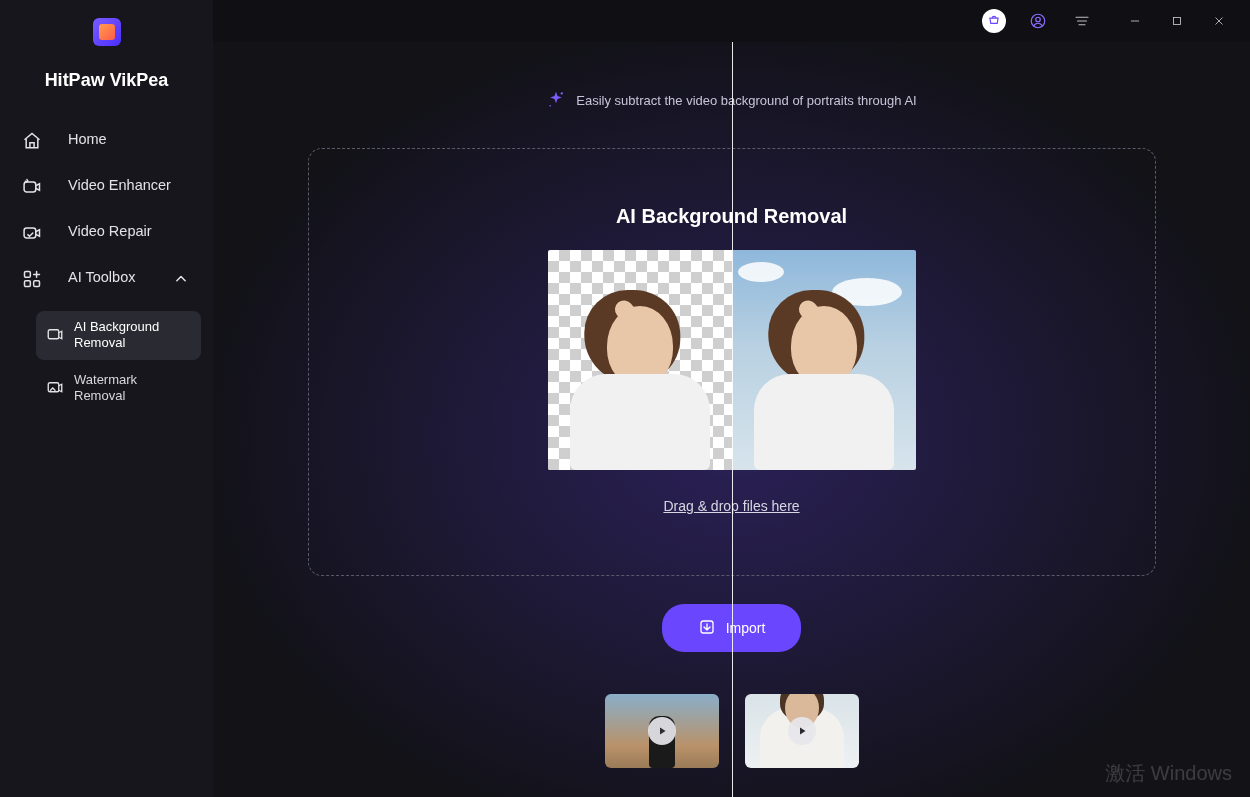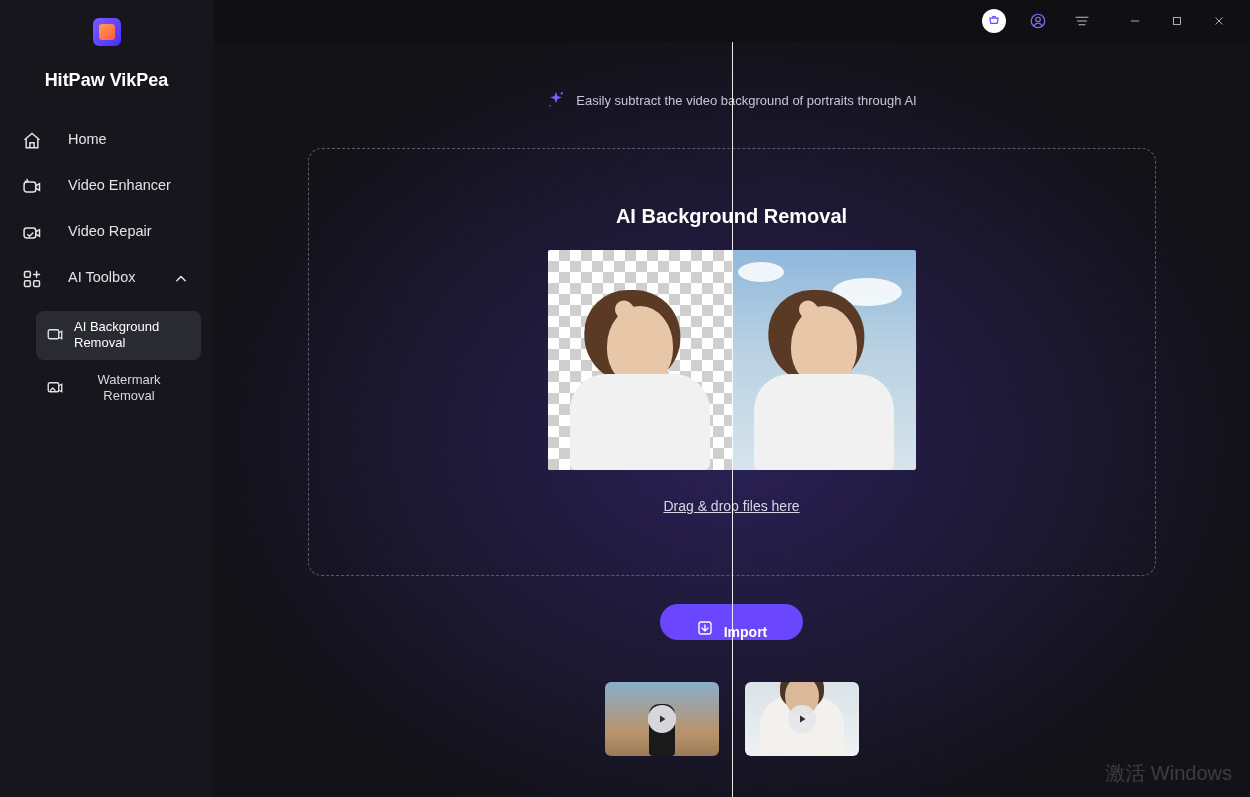--- a/index.html
+++ b/index.html
@@ -59,21 +59,21 @@
   .preview-right .c1 { width:70px; height:28px; top:28px; right:14px; }
   .preview-right .c2 { width:46px; height:20px; top:12px; left:6px; }
   .person { position:absolute; left:50%; bottom:0; transform:translateX(-50%); width:150px; height:190px; }
   .torso { position:absolute; bottom:0; left:50%; transform:translateX(-50%); width:140px; height:96px; background:#f1f1f1; border-radius:36px 36px 6px 6px; }
   .head { position:absolute; bottom:84px; left:50%; transform:translateX(-50%); width:66px; height:80px; background:#e8c6a8; border-radius:50% 50% 46% 46%; }
   .hair { position:absolute; bottom:86px; left:50%; transform:translateX(-58%); width:96px; height:94px; background:#5a3a24; border-radius:56% 60% 60% 64%; }
   .arm { position:absolute; bottom:120px; left:56%; width:18px; height:62px; background:#e8c6a8; border-radius:10px; transform:rotate(-40deg); transform-origin:bottom center; }
   .divider { position:absolute; left:50%; top:0; bottom:0; width:1.5px; background:rgba(255,255,255,0.9); }
   .dz-hint { margin-top:28px; font-size:14px; color:#d8d6e2;text-decoration:underline; }
 
-  .import-btn { margin-top:28px; height:36px; padding:0 36px; border:none; border-radius:22px; background:#6a46ff; color:#fff; font-size:14px; font-weight:700; display:flex; align-items:flex-end; gap:10px; cursor:pointer; }
+  .import-btn { margin-top:28px; height:48px; padding:0 36px; border:none; border-radius:22px; background:#6a46ff; color:#fff; font-size:14px; font-weight:400; display:flex; align-items:center; gap:10px; cursor:pointer; }
   .import-btn svg { width:18px; height:18px; stroke:#fff; fill:none; stroke-width:1.8; }
 
   .samples { margin-top:42px; display:flex; align-items:center; gap:26px; }
   .samples-text { font-size:14px; color:#bfbfca; line-height:1.4; }
   .sample { width:114px; height:74px; border-radius:6px; position:relative; cursor:pointer; overflow:hidden; }
   .sample-a { background:linear-gradient(180deg,#8aaec9 0%,#b9926a 70%,#9a7b58 100%); }
   .sample-b { background:linear-gradient(180deg,#d9e3e8 0%,#eef1f3 100%); }
   .sample .play { position:absolute; left:50%; top:50%; transform:translate(-50%,-50%); width:28px; height:28px; border-radius:50%; background:rgba(230,230,235,0.92); display:flex; align-items:center; justify-content:center; }
   .sample .play svg { width:12px; height:12px; fill:#2a2a33; }
   .sample .silh { position:absolute; left:50%; bottom:0; transform:translateX(-50%); width:26px; height:52px; background:#1a1a1a; border-radius:10px 10px 4px 4px; }
@@ -153,21 +153,21 @@
           <span style="max-width:110px;">AI Background Removal</span>
         </div>
         <div class="sub-item">
           <span class="icon">
             <svg viewBox="0 0 24 24">
                 <rect x="3" y="5" width="14" height="12" rx="2"></rect>
                 <path d="M17 9l4-2v10l-4-2"></path>
                 <path d="M6 15l3-3 3 3" stroke-linecap="round"></path>
               </svg>
           </span>
-          <span style="max-width:110px;text-align:center;">Watermark Removal</span>
+          <span style="max-width:110px;">Watermark Removal</span>
         </div>
       </div>
     </nav>
   </aside>
 
   <main class="main">
     <div class="main-bg"></div>
 
     <div class="titlebar">
       <div class="tb-cart">

